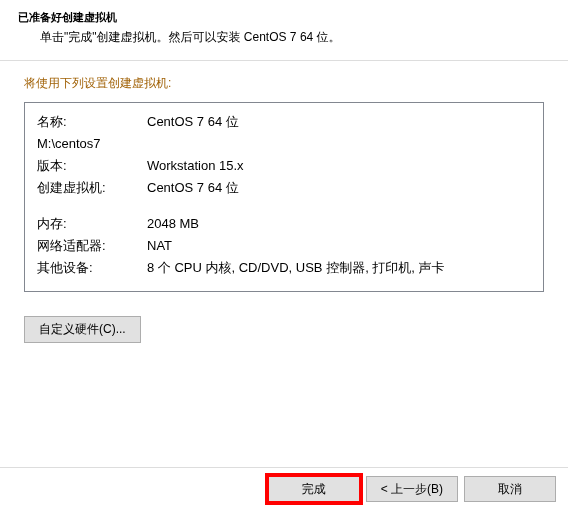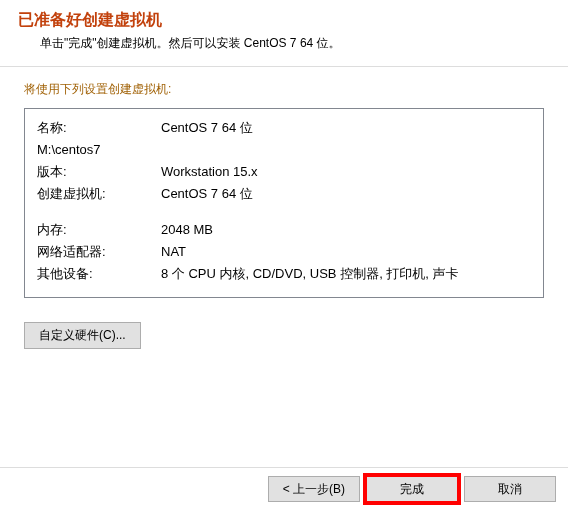--- a/index.html
+++ b/index.html
@@ -8,23 +8,23 @@
       font-size: 12px;
       background: #fff;
       width: 568px;
       height: 512px;
       overflow: hidden;
     }
     .header {
       padding: 10px 18px 14px 18px;
     }
     .title {
-      font-size: 16px;
+      font-size: 11px;
       font-weight: bold;
-      color: #c2410c;
+      color: #000000;
     }
     .subtitle {
       font-size: 12px;
       color: #000;
       margin-top: 4px;
       padding-left: 22px;
     }
     .divider {
       border-top: 1px solid #ddd;
       background: #fff;
@@ -41,21 +41,20 @@
     .summary-box {
       border: 1px solid #828790;
       background: #fff;
       padding: 8px 12px 12px 12px;
     }
     .row {
       display: flex;
       align-items: flex-end;
       line-height: 22px;
       font-size: 13px;
-      gap: 14px;
     }
     .label {
       width: 110px;
       color: #000;
       flex-shrink: 0;
     }
     .value {
       color: #000;
     }
     .gap { height: 14px; }
@@ -138,16 +137,16 @@
       <span class="value">8 个 CPU 内核, CD/DVD, USB 控制器, 打印机, 声卡</span>
     </div>
   </div>
 
   <div class="hw-btn-wrap">
     <button class="btn">自定义硬件(C)...</button>
   </div>
 </div>
 
 <div class="footer">
+  <button class="btn highlight-red">完成</button>
   <button class="btn">&lt; 上一步(B)</button>
-  <button class="btn highlight-red">完成</button>
   <button class="btn">取消</button>
 </div>
 
 </body></html>

